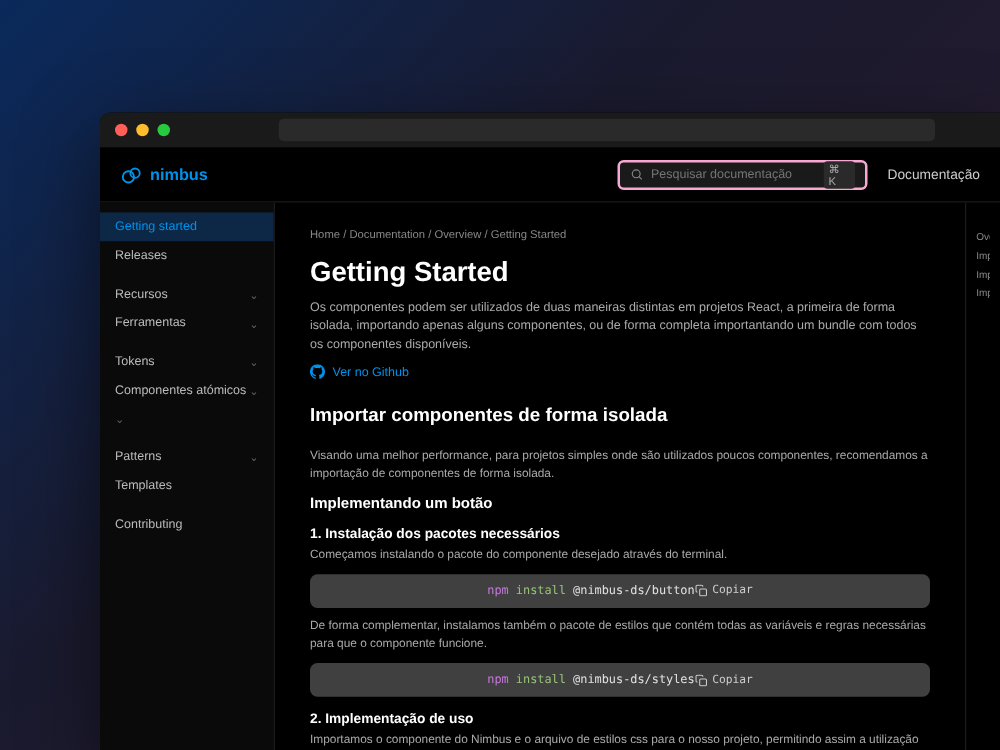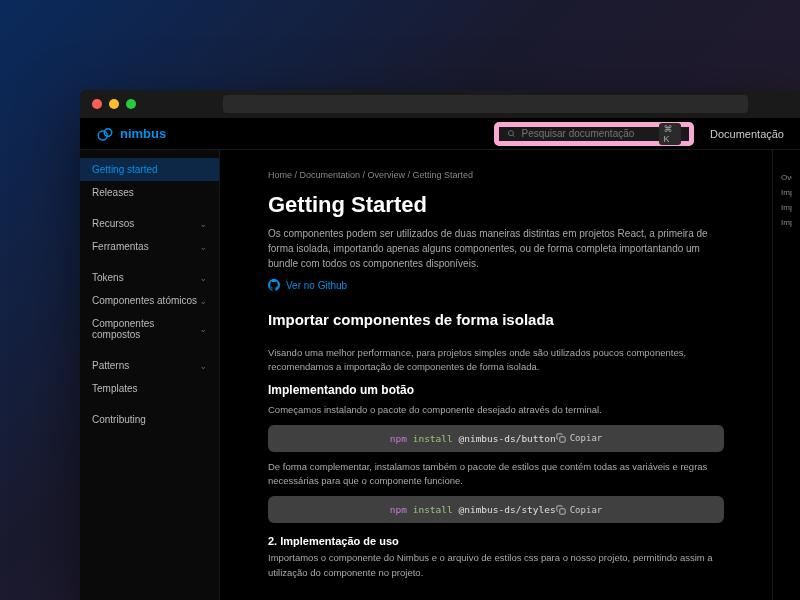--- a/index.html
+++ b/index.html
@@ -43,21 +43,21 @@
   background: #2a2a2a;
   border-radius: 4px;
 }
 .app {
   display: flex;
   flex-direction: column;
   height: calc(100% - 28px);
   background: #000;
 }
 .header {
-  height: 32px;
+  height: 44px;
   display: flex;
   align-items: center;
   padding: 15px 16px;
   border-bottom: 1px solid #1a1a1a;
   gap: 16px;
 }
 .logo {
   display: flex;
   align-items: center;
   gap: 6px;
@@ -67,21 +67,21 @@
 }
 .logo-icon {
   width: 18px;
   height: 18px;
 }
 .header-spacer { flex: 1; }
 .search {
   width: 200px;
   height: 24px;
   background: #1a1a1a;
-  border: 5px solid #f9a8d4;
+  border: 2px solid #f9a8d4;
   border-radius: 5px;
   display: flex;
   align-items: center;
   padding: 0 8px;
   gap: 6px;
   color: #888;
 }
 .search input {
   flex: 1;
   background: none;
@@ -100,21 +100,20 @@
 .nav-links {
   display: flex;
   gap: 16px;
   font-size: 11px;
   color: #ccc;
 }
 .body {
   display: flex;
   flex: 1;
   overflow: hidden;
-  gap: 20px;
 }
 .sidebar {
   width: 140px;
   background: #0a0a0a;
   border-right: 1px solid #1a1a1a;
   padding: 8px 0;
   overflow-y: auto;
 }
 .side-item {
   padding: 6px 12px;
@@ -280,21 +279,20 @@
         <div class="side-group">
           <div class="side-item">
               <span>Tokens</span>
               <span class="chev">⌄</span>
             </div>
           <div class="side-item">
               <span>Componentes atómicos</span>
               <span class="chev">⌄</span>
             </div>
           <div class="side-item">
-              <span>Componentes compostos</span>
               <span class="chev">⌄</span>
             </div>
         </div>
         <div class="side-group">
           <div class="side-item">
               <span>Patterns</span>
               <span class="chev">⌄</span>
             </div>
           <div class="side-item">
               <span>Templates</span>
@@ -316,20 +314,21 @@
               <path d="M12 0C5.37 0 0 5.37 0 12c0 5.3 3.438 9.8 8.205 11.385.6.113.82-.258.82-.577 0-.285-.01-1.04-.015-2.04-3.338.724-4.042-1.61-4.042-1.61-.546-1.385-1.335-1.755-1.335-1.755-1.087-.744.084-.729.084-.729 1.205.084 1.838 1.236 1.838 1.236 1.07 1.835 2.809 1.305 3.495.998.108-.776.417-1.305.76-1.605-2.665-.3-5.466-1.332-5.466-5.93 0-1.31.465-2.38 1.235-3.22-.135-.303-.54-1.523.105-3.176 0 0 1.005-.322 3.3 1.23.96-.267 1.98-.399 3-.405 1.02.006 2.04.138 3 .405 2.28-1.552 3.285-1.23 3.285-1.23.645 1.653.24 2.873.12 3.176.765.84 1.23 1.91 1.23 3.22 0 4.61-2.805 5.625-5.475 5.92.42.36.81 1.096.81 2.22 0 1.606-.015 2.896-.015 3.286 0 .315.21.69.825.57C20.565 21.795 24 17.295 24 12c0-6.63-5.37-12-12-12"></path>
             </svg>
           <span>Ver no Github</span>
         </div>
 
         <h2>Importar componentes de forma isolada</h2>
         <p class="p">Visando uma melhor performance, para projetos simples onde são utilizados poucos componentes, recomendamos a importação de componentes de forma isolada.</p>
 
         <h3>Implementando um botão</h3>
 
+        <h4>1. Instalação dos pacotes necessários</h4>
         <p class="p">Começamos instalando o pacote do componente desejado através do terminal.</p>
         <div class="code-block">
           <span class="code-cmd"><span class="kw">npm</span> <span class="arg">install</span> <span>@nimbus-ds/button</span></span>
           <span class="copy-btn">
             <svg width="10" height="10" viewBox="0 0 24 24" fill="none" stroke="#ccc" stroke-width="2">
                 <rect x="9" y="9" width="13" height="13" rx="2"></rect>
                 <path d="M5 15H4a2 2 0 01-2-2V4a2 2 0 012-2h9a2 2 0 012 2v1"></path>
               </svg>
             <span>Copiar</span>
           </span>

